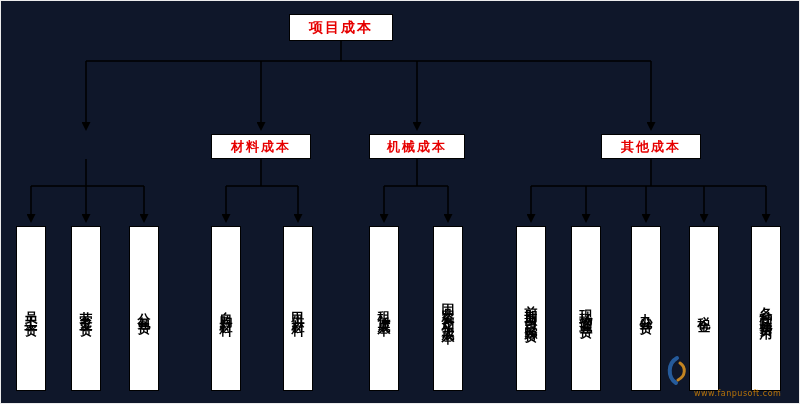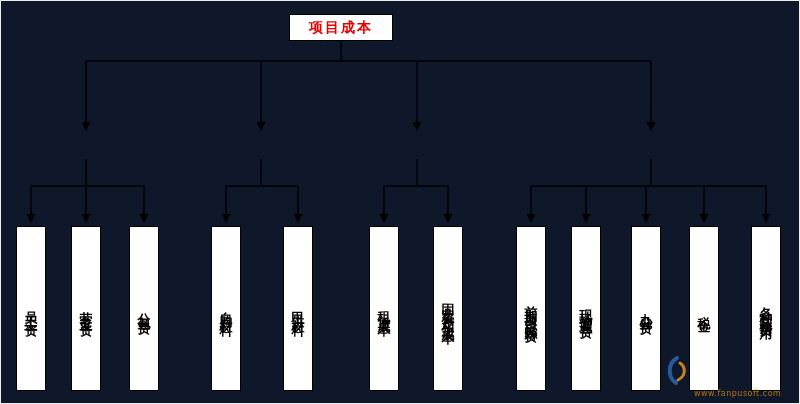--- a/index.html
+++ b/index.html
@@ -91,20 +91,29 @@
       <path d="M645,185 V220" marker-end="url(#arrow)"></path>
       <path d="M703,185 V220" marker-end="url(#arrow)"></path>
       <path d="M765,185 V220" marker-end="url(#arrow)"></path>
     </g>
   </svg>
 
   <div class="node root-node">
     <span>项目成本</span>
   </div>
 
+  <div class="node branch-node" style="left:210px;width:100px">
+    <span>材料成本</span>
+  </div>
+  <div class="node branch-node" style="left:368px;width:96px">
+    <span>机械成本</span>
+  </div>
+  <div class="node branch-node" style="left:600px;width:100px">
+    <span>其他成本</span>
+  </div>
 
   <div class="node leaf-node" style="left:15px">
     <span>员工工资</span>
   </div>
   <div class="node leaf-node" style="left:70px">
     <span>劳务工资</span>
   </div>
   <div class="node leaf-node" style="left:128px">
     <span>分包费</span>
   </div>

